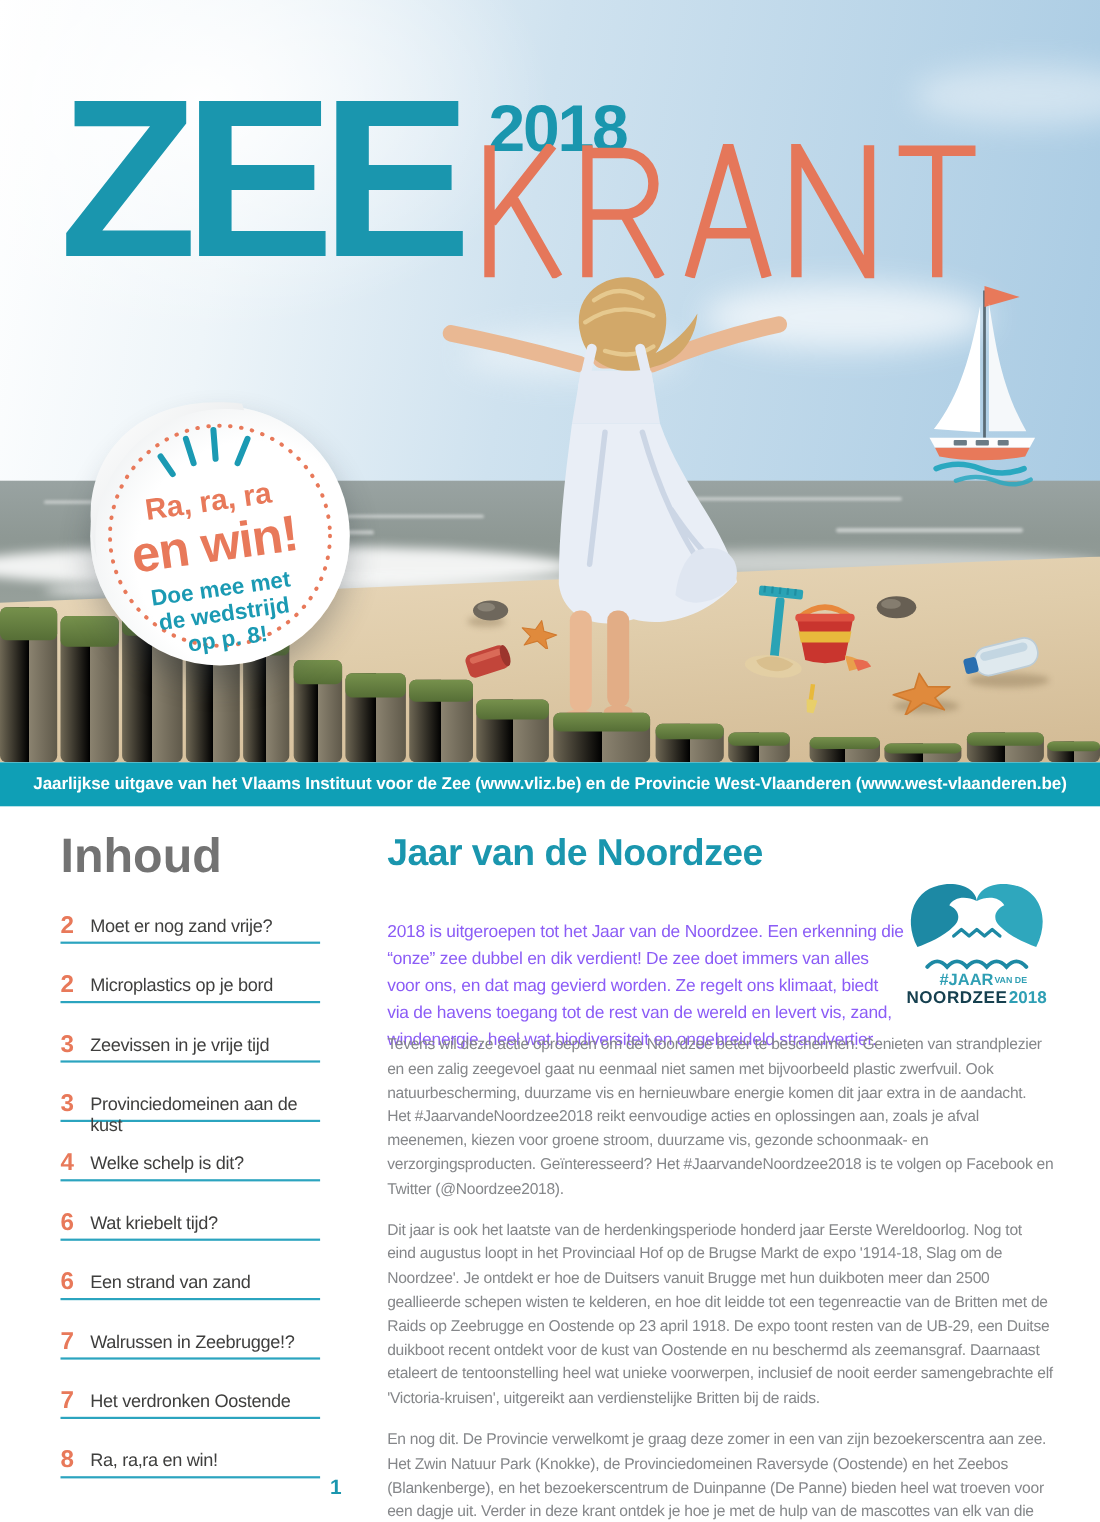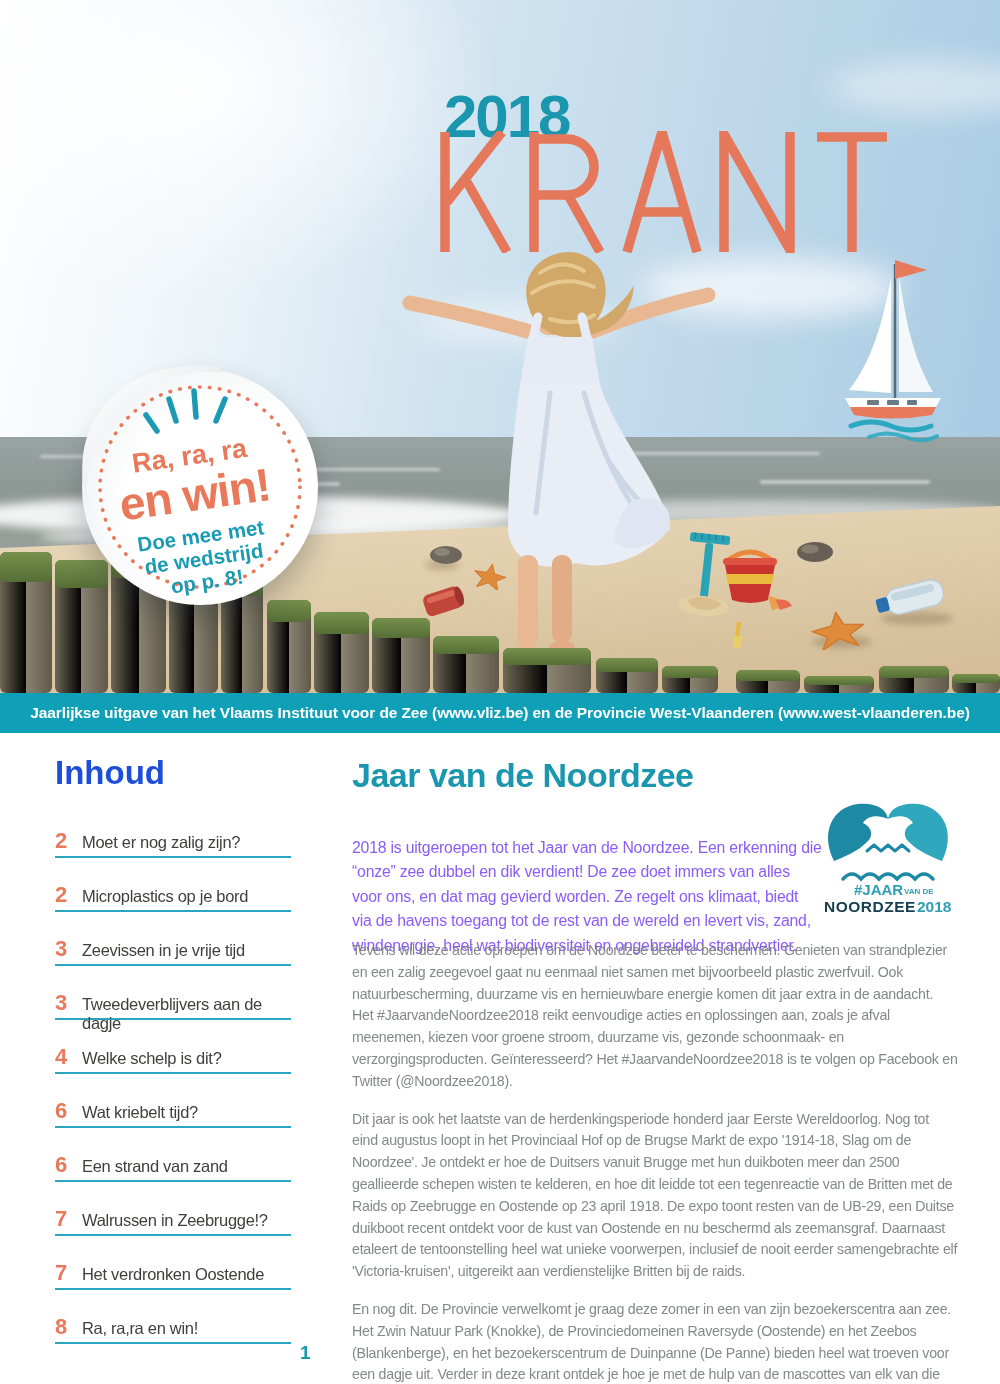--- a/index.html
+++ b/index.html
@@ -46,21 +46,21 @@
   .st-l1{color:#e8795a;font-weight:bold;font-size:27px;line-height:1.05;}
   .st-l2{color:#e8795a;font-weight:bold;font-size:46px;line-height:1.0;margin-top:2px;letter-spacing:-1px;}
   .st-l3{color:#1b9ab3;font-weight:bold;font-size:20.5px;line-height:1.12;margin-top:8px;}
 
   
   .banner{position:absolute;left:0;top:693px;width:1000px;height:40px;background:#0f9fb6;}
   .banner span{display:block;line-height:40px;text-align:center;color:#ffffff;
        font-weight:bold;font-size:15.5px;letter-spacing:-0.1px;}
 
   
-  .inhoud-h{position:absolute;left:55px;top:754px;font-size:33px;font-weight:bold;color:#1d4ed8;}
+  .inhoud-h{position:absolute;left:55px;top:754px;font-size:44px;font-weight:bold;color:#737373;}
   .toc{position:absolute;left:55px;top:826px;width:236px;}
   .toc-item{position:relative;height:30px;margin-bottom:22px;border-bottom:2px solid #2ba4bf;}
   .toc-num{position:absolute;left:0;top:2px;font-size:22px;font-weight:bold;color:#e8795a;}
   .toc-label{position:absolute;left:27px;top:7px;font-size:16.5px;color:#3f3f3e;letter-spacing:-0.3px;}
   .pagenum{position:absolute;left:300px;top:1342px;font-size:19px;font-weight:bold;color:#1a96ae;}
 
   .article-title{position:absolute;left:352px;top:756px;font-size:34px;font-weight:bold;
        color:#1a96ae;letter-spacing:-0.5px;text-align:right;}
   .intro{position:absolute;left:352px;top:836px;width:470px;color:#8b5cf6;
        font-size:15.8px;line-height:24.4px;letter-spacing:-0.2px;}
@@ -264,20 +264,21 @@
           <rect x="879" y="126" width="70" height="27" rx="6" fill="url(#pg)"></rect>
           <rect x="879" y="126" width="70" height="12" rx="6" fill="url(#mg)"></rect>
         </g>
       <g>
           <rect x="952" y="134" width="48" height="19" rx="6" fill="url(#pg)"></rect>
           <rect x="952" y="134" width="48" height="9" rx="6" fill="url(#mg)"></rect>
         </g>
     </g>
   </svg>
 
+  <div class="zee">ZEE</div>
   <div class="year">2018</div>
   <svg class="krant" viewBox="0 0 450 120" aria-label="KRANT">
     <g stroke="#e5775a" stroke-width="9.5" fill="none">
       <path d="M8,0 V120 M65,0 L10,70 M30,50 L70,120"></path>
       <path d="M97,0 V120 M97,7 H130 A27,28 0 0 1 130,63 H97 M131,63 L163,120"></path>
       <path d="M190,120 L225,0 L260,120 M205,80 H245"></path>
       <path d="M287,120 V2 L353,118 V0"></path>
       <path d="M380,5 H450 M415,5 V120"></path>
     </g>
   </svg>
@@ -314,33 +315,33 @@
 </div>
 
 <div class="banner">
   <span>Jaarlijkse uitgave van het Vlaams Instituut voor de Zee (www.vliz.be) en de Provincie West-Vlaanderen (www.west-vlaanderen.be)</span>
 </div>
 
 <div class="inhoud-h">Inhoud</div>
 <div class="toc">
   <div class="toc-item">
       <span class="toc-num">2</span>
-      <span class="toc-label">Moet er nog zalig zijn?</span>
+      <span class="toc-label">Moet er nog zand vrije?</span>
     </div>
   <div class="toc-item">
       <span class="toc-num">2</span>
       <span class="toc-label">Microplastics op je bord</span>
     </div>
   <div class="toc-item">
       <span class="toc-num">3</span>
       <span class="toc-label">Zeevissen in je vrije tijd</span>
     </div>
   <div class="toc-item">
       <span class="toc-num">3</span>
-      <span class="toc-label">Tweedeverblijvers aan de dagje</span>
+      <span class="toc-label">Provinciedomeinen aan de kust</span>
     </div>
   <div class="toc-item">
       <span class="toc-num">4</span>
       <span class="toc-label">Welke schelp is dit?</span>
     </div>
   <div class="toc-item">
       <span class="toc-num">6</span>
       <span class="toc-label">Wat kriebelt tijd?</span>
     </div>
   <div class="toc-item">

